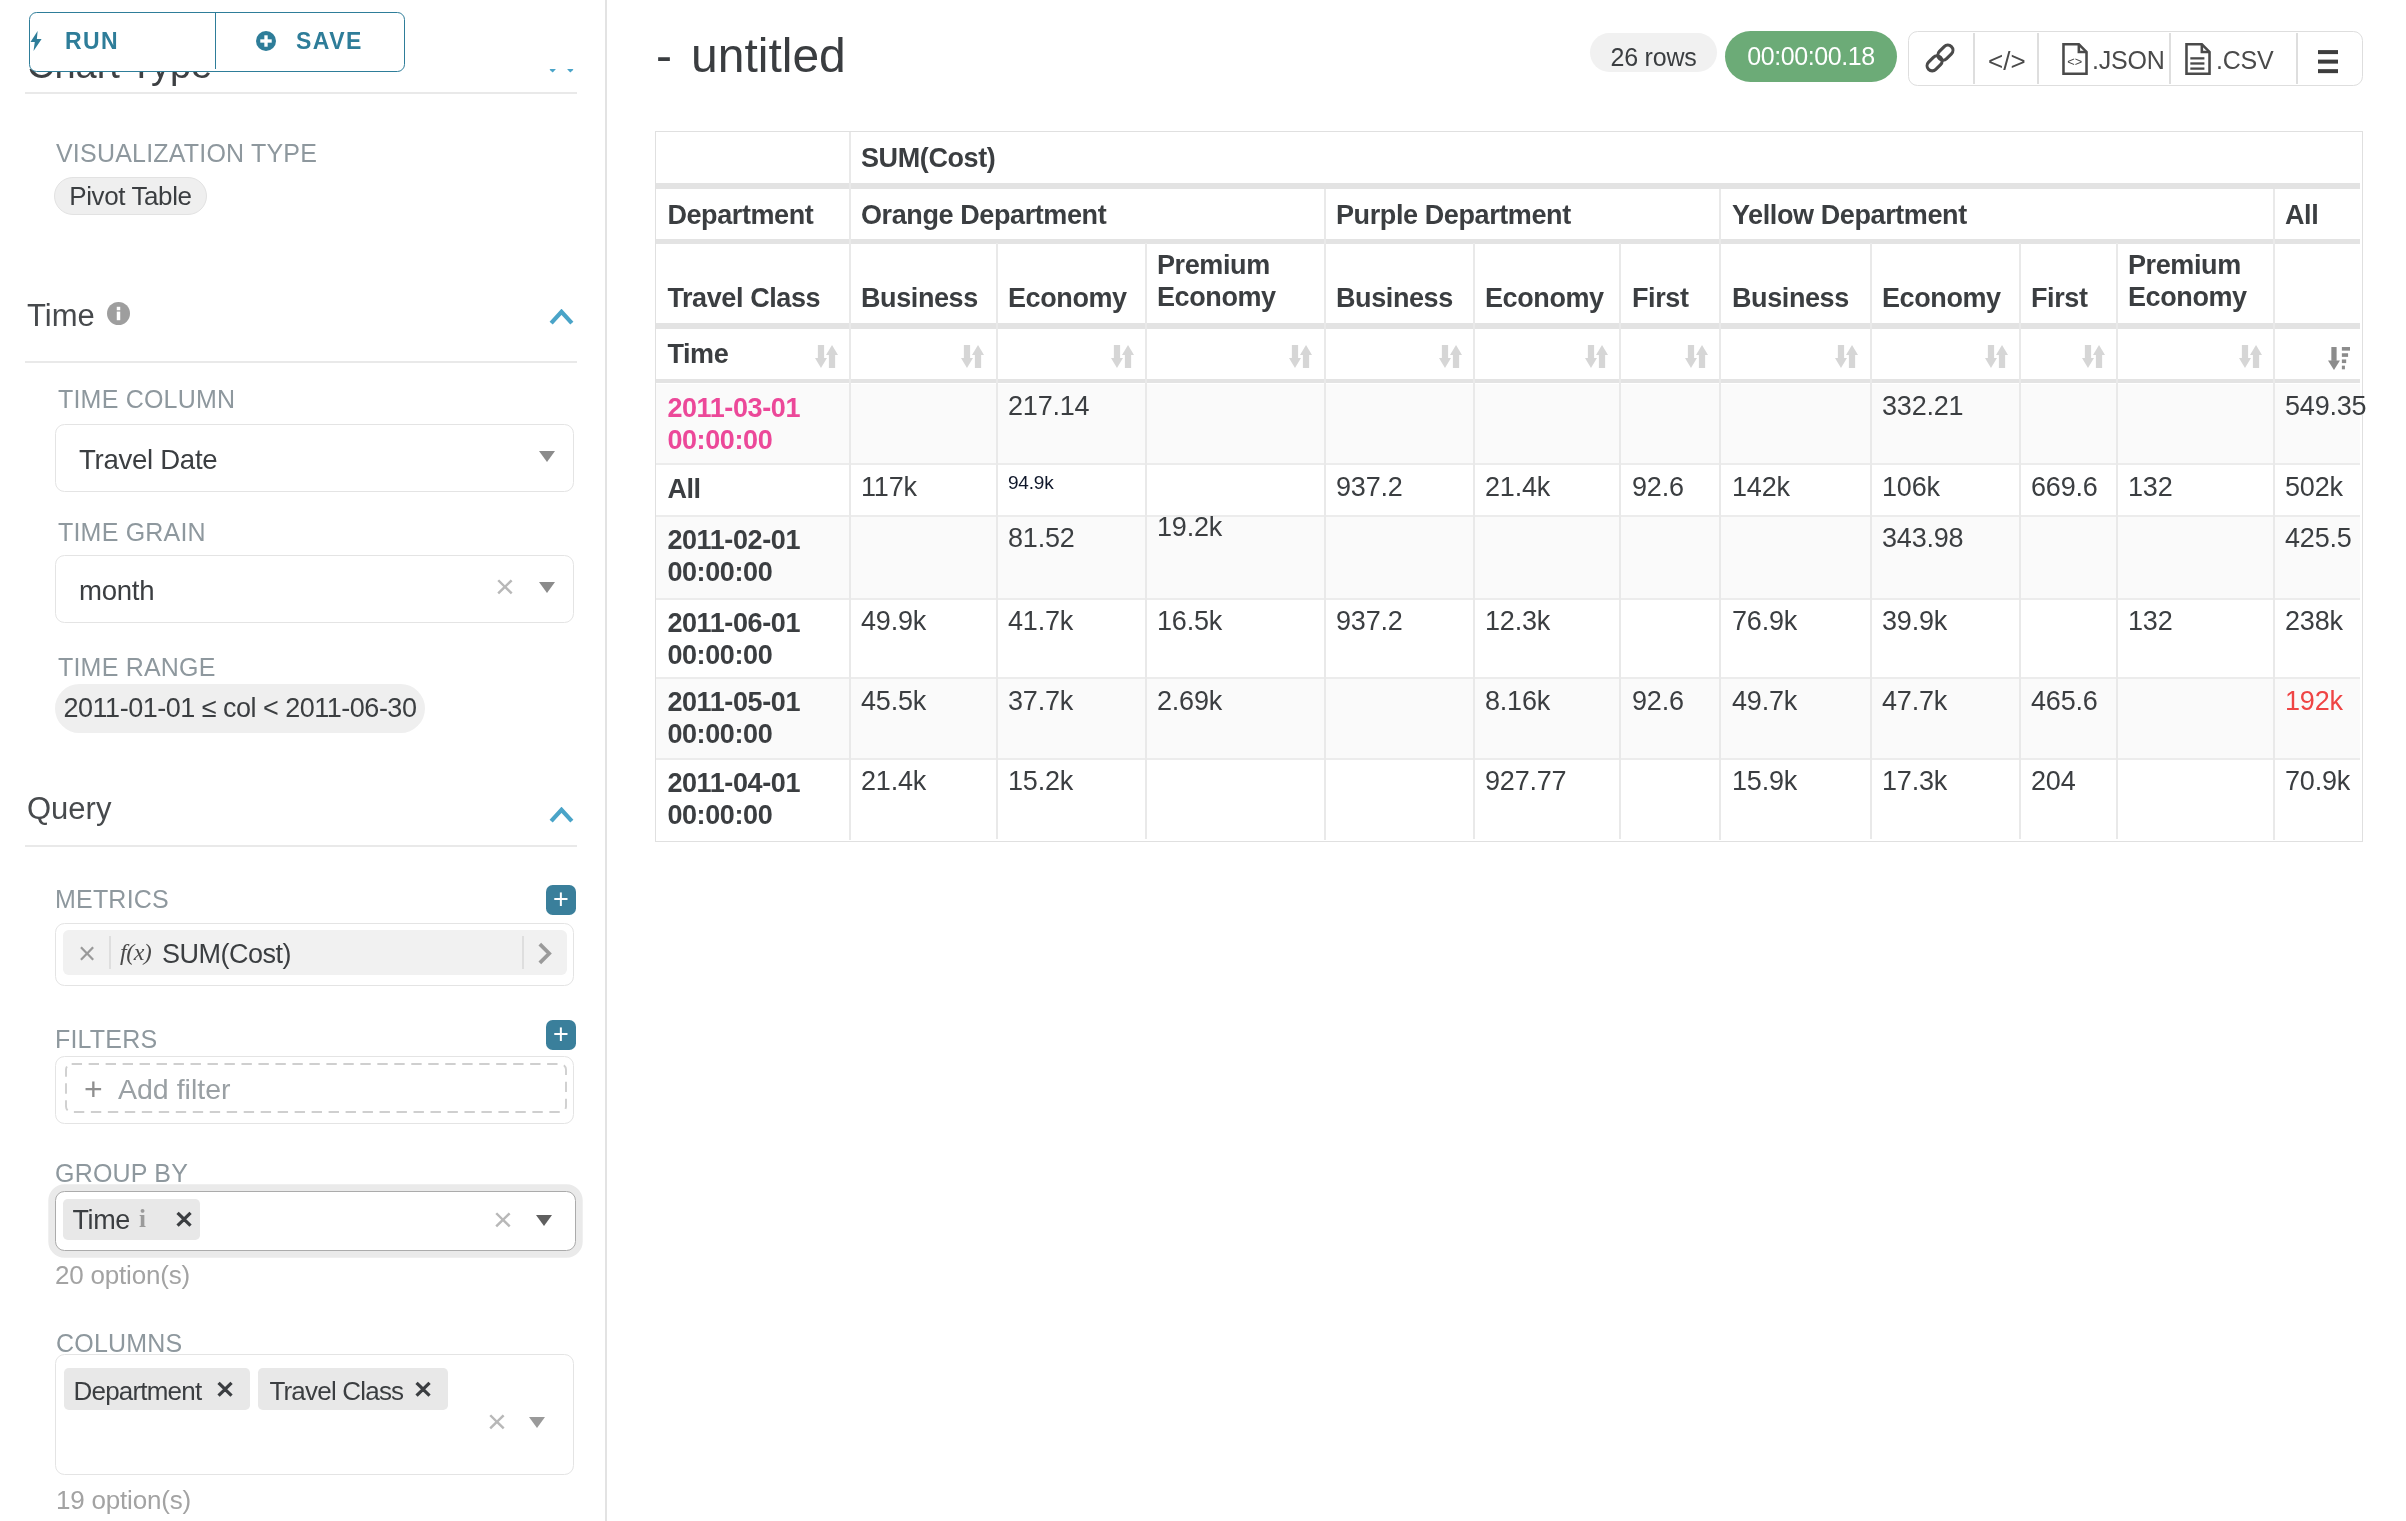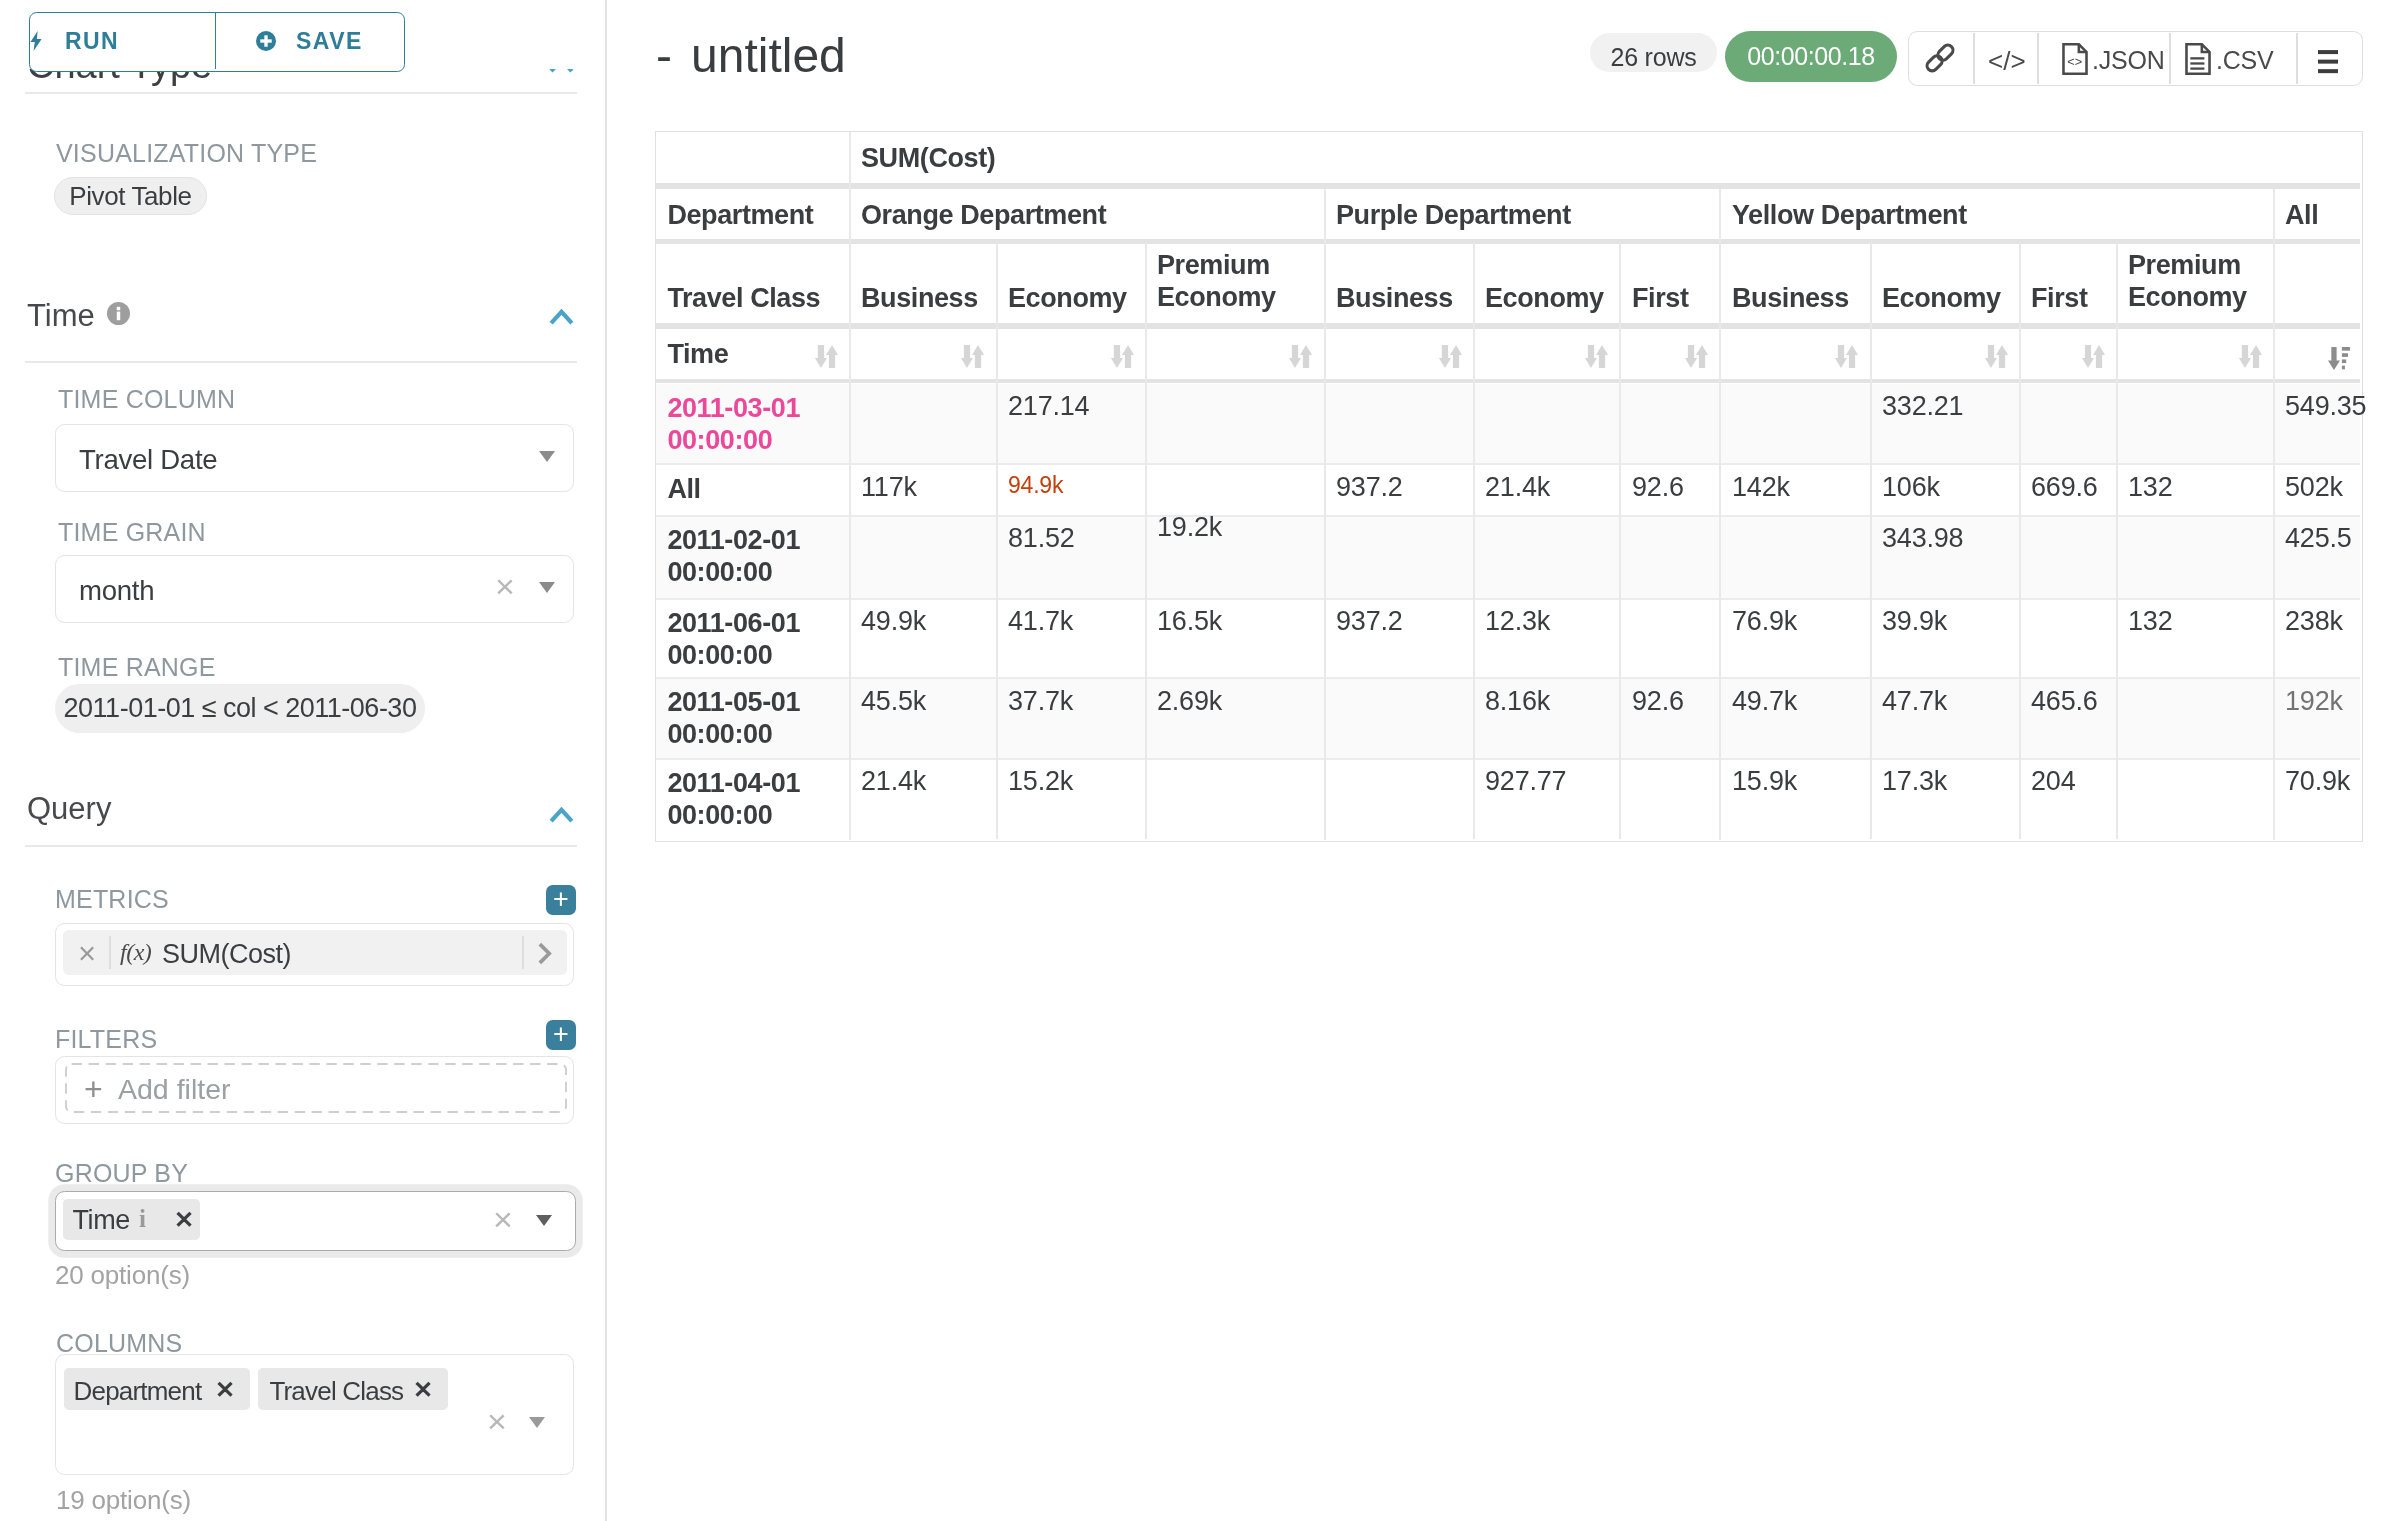--- a/index.html
+++ b/index.html
@@ -312,21 +312,21 @@
           <rect x="14.5" y="19.5" width="3.2" height="3.8"></rect>
         </g>
       </svg>
     </div>
 <div class="abs" style="left:11.4px;top:260px;font-size:27px;color:#ec4899;font-weight:700;letter-spacing:-0.4px;line-height:32px;">2011-03-01<br>00:00:00</div>
 <div class="abs" style="left:352px;top:259px;font-size:27px;color:#3b3e41;letter-spacing:-0.2px;">217.14</div>
 <div class="abs" style="left:1226px;top:259px;font-size:27px;color:#3b3e41;letter-spacing:-0.2px;">332.21</div>
 <div class="abs" style="left:1629px;top:259px;font-size:27px;color:#3b3e41;letter-spacing:-0.2px;">549.35</div>
 <div class="abs" style="left:11.4px;top:341px;font-size:27px;color:#3b3e41;font-weight:700;letter-spacing:-0.4px;line-height:32px;">All</div>
 <div class="abs" style="left:205px;top:340px;font-size:27px;color:#3b3e41;letter-spacing:-0.2px;">117k</div>
-<div class="abs" style="left:352px;top:340px;font-size:23px;color:#c2410c;letter-spacing:-0.2px;">94.9k</div>
+<div class="abs" style="left:352px;top:340px;font-size:19px;color:#0f172a;letter-spacing:-0.2px;">94.9k</div>
 <div class="abs" style="left:501px;top:340px;font-size:27px;color:#3b3e41;letter-spacing:-0.2px;margin-top:40px;">19.2k</div>
 <div class="abs" style="left:680px;top:340px;font-size:27px;color:#3b3e41;letter-spacing:-0.2px;">937.2</div>
 <div class="abs" style="left:829px;top:340px;font-size:27px;color:#3b3e41;letter-spacing:-0.2px;">21.4k</div>
 <div class="abs" style="left:976px;top:340px;font-size:27px;color:#3b3e41;letter-spacing:-0.2px;">92.6</div>
 <div class="abs" style="left:1076px;top:340px;font-size:27px;color:#3b3e41;letter-spacing:-0.2px;">142k</div>
 <div class="abs" style="left:1226px;top:340px;font-size:27px;color:#3b3e41;letter-spacing:-0.2px;">106k</div>
 <div class="abs" style="left:1375px;top:340px;font-size:27px;color:#3b3e41;letter-spacing:-0.2px;">669.6</div>
 <div class="abs" style="left:1472px;top:340px;font-size:27px;color:#3b3e41;letter-spacing:-0.2px;">132</div>
 <div class="abs" style="left:1629px;top:340px;font-size:27px;color:#3b3e41;letter-spacing:-0.2px;">502k</div>
 <div class="abs" style="left:11.4px;top:392px;font-size:27px;color:#3b3e41;font-weight:700;letter-spacing:-0.4px;line-height:32px;">2011-02-01<br>00:00:00</div>
@@ -345,21 +345,21 @@
 <div class="abs" style="left:1629px;top:474px;font-size:27px;color:#3b3e41;letter-spacing:-0.2px;">238k</div>
 <div class="abs" style="left:11.4px;top:554px;font-size:27px;color:#3b3e41;font-weight:700;letter-spacing:-0.4px;line-height:32px;">2011-05-01<br>00:00:00</div>
 <div class="abs" style="left:205px;top:554px;font-size:27px;color:#3b3e41;letter-spacing:-0.2px;">45.5k</div>
 <div class="abs" style="left:352px;top:554px;font-size:27px;color:#3b3e41;letter-spacing:-0.2px;">37.7k</div>
 <div class="abs" style="left:501px;top:554px;font-size:27px;color:#3b3e41;letter-spacing:-0.2px;">2.69k</div>
 <div class="abs" style="left:829px;top:554px;font-size:27px;color:#3b3e41;letter-spacing:-0.2px;">8.16k</div>
 <div class="abs" style="left:976px;top:554px;font-size:27px;color:#3b3e41;letter-spacing:-0.2px;">92.6</div>
 <div class="abs" style="left:1076px;top:554px;font-size:27px;color:#3b3e41;letter-spacing:-0.2px;">49.7k</div>
 <div class="abs" style="left:1226px;top:554px;font-size:27px;color:#3b3e41;letter-spacing:-0.2px;">47.7k</div>
 <div class="abs" style="left:1375px;top:554px;font-size:27px;color:#3b3e41;letter-spacing:-0.2px;">465.6</div>
-<div class="abs" style="left:1629px;top:554px;font-size:27px;color:#737373;letter-spacing:-0.2px;">192k</div>
+<div class="abs" style="left:1629px;top:554px;font-size:27px;color:#ef4444;letter-spacing:-0.2px;">192k</div>
 <div class="abs" style="left:11.4px;top:635px;font-size:27px;color:#3b3e41;font-weight:700;letter-spacing:-0.4px;line-height:32px;">2011-04-01<br>00:00:00</div>
 <div class="abs" style="left:205px;top:634px;font-size:27px;color:#3b3e41;letter-spacing:-0.2px;">21.4k</div>
 <div class="abs" style="left:352px;top:634px;font-size:27px;color:#3b3e41;letter-spacing:-0.2px;">15.2k</div>
 <div class="abs" style="left:829px;top:634px;font-size:27px;color:#3b3e41;letter-spacing:-0.2px;">927.77</div>
 <div class="abs" style="left:1076px;top:634px;font-size:27px;color:#3b3e41;letter-spacing:-0.2px;">15.9k</div>
 <div class="abs" style="left:1226px;top:634px;font-size:27px;color:#3b3e41;letter-spacing:-0.2px;">17.3k</div>
 <div class="abs" style="left:1375px;top:634px;font-size:27px;color:#3b3e41;letter-spacing:-0.2px;">204</div>
 <div class="abs" style="left:1629px;top:634px;font-size:27px;color:#3b3e41;letter-spacing:-0.2px;">70.9k</div>
 </div>
 

